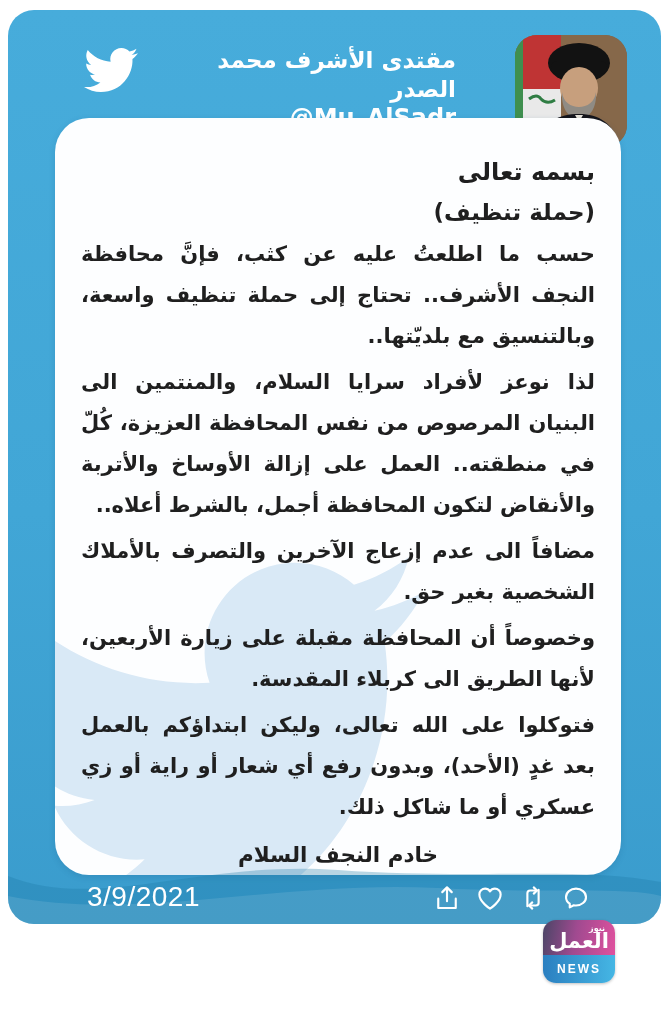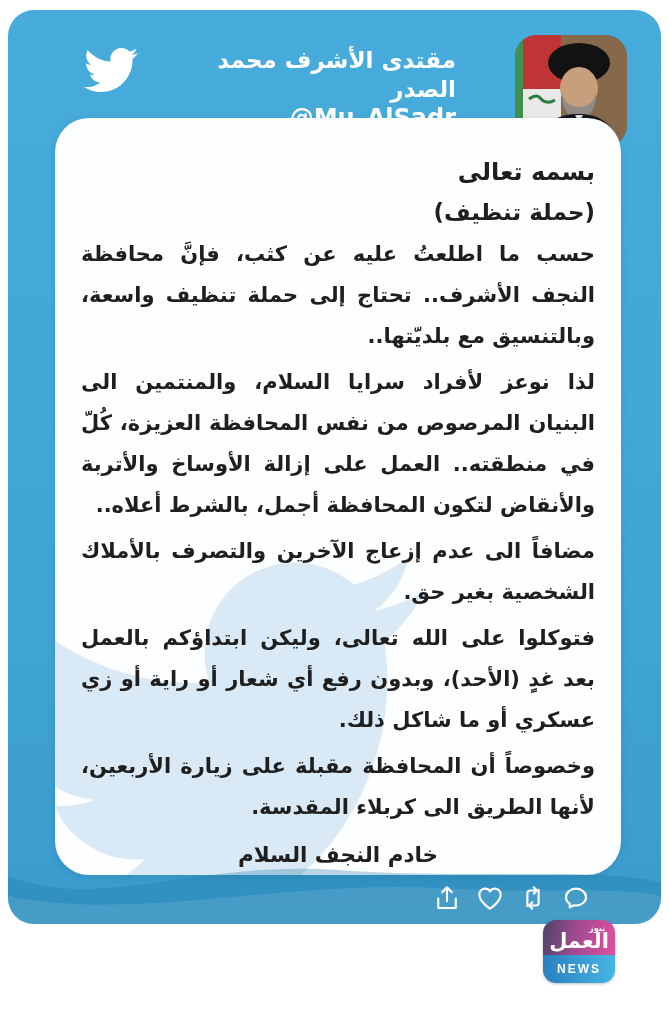--- a/index.html
+++ b/index.html
@@ -115,34 +115,35 @@
       <svg class="watermark-bird" viewBox="0 0 24 24">
         <path fill="#d9e9f6" d="M24 4.557c-.883.392-1.832.656-2.828.775 1.017-.609 1.798-1.574 2.165-2.724-.951.564-2.005.974-3.127 1.195-.897-.957-2.178-1.555-3.594-1.555-3.179 0-5.515 2.966-4.797 6.045-4.091-.205-7.719-2.165-10.148-5.144-1.29 2.213-.669 5.108 1.523 6.574-.806-.026-1.566-.247-2.229-.616-.054 2.281 1.581 4.415 3.949 4.89-.693.188-1.452.232-2.224.084.626 1.956 2.444 3.379 4.6 3.419-2.07 1.623-4.678 2.348-7.29 2.04 2.179 1.397 4.768 2.212 7.548 2.212 9.142 0 14.307-7.721 13.995-14.646.962-.695 1.797-1.562 2.457-2.549z"></path>
       </svg>
 
       <div class="tweet-body" lang="ar">
         <div class="basmala">بسمه تعالى</div>
         <div class="campaign">(حملة تنظيف)</div>
         <p class="body-par">حسب ما اطلعتُ عليه عن كثب، فإنَّ محافظة النجف الأشرف.. تحتاج إلى حملة تنظيف واسعة، وبالتنسيق مع بلديّتها..</p>
         <p class="body-par">لذا نوعز لأفراد سرايا السلام، والمنتمين الى البنيان المرصوص من نفس المحافظة العزيزة، كُلّ في منطقته.. العمل على إزالة الأوساخ والأتربة والأنقاض لتكون المحافظة أجمل، بالشرط أعلاه..</p>
         <p class="body-par">مضافاً الى عدم إزعاج الآخرين والتصرف بالأملاك الشخصية بغير حق.</p>
+        <p class="body-par">وخصوصاً أن المحافظة مقبلة على زيارة الأربعين، لأنها الطريق الى كربلاء المقدسة.</p>
         <p class="body-par">فتوكلوا على الله تعالى، وليكن ابتداؤكم بالعمل بعد غدٍ (الأحد)، وبدون رفع أي شعار أو راية أو زي عسكري أو ما شاكل ذلك.</p>
-        <p class="body-par">وخصوصاً أن المحافظة مقبلة على زيارة الأربعين، لأنها الطريق الى كربلاء المقدسة.</p>
         <div class="signature">
           <div>خادم النجف السلام</div>
           <div>مقتدى الصدر</div>
         </div>
       </div>
     </div>
 
     <svg class="footer-swoosh" viewBox="0 0 653 74">
       <path d="M0 26 C 90 62 190 10 330 20 C 470 30 570 16 653 32 L653 74 L0 74 Z" fill="rgba(28,118,163,0.30)"></path>
       <path d="M0 46 C 130 72 270 30 430 38 C 545 44 615 36 653 46 L653 74 L0 74 Z" fill="rgba(255,255,255,0.10)"></path>
     </svg>
 
+    <div class="tweet-date">3/9/2021</div>
 
     <div class="actions">
       <svg viewBox="0 0 24 24" fill="none" stroke="#ffffff" stroke-width="1.7" stroke-linecap="round" stroke-linejoin="round">
         <path d="M12 14.5V4"></path>
           <path d="M8.2 7.3 12 3.5l3.8 3.8"></path>
           <path d="M5 12.5v7.5h14v-7.5"></path>
       </svg>
       <svg viewBox="0 0 24 24" fill="none" stroke="#ffffff" stroke-width="1.7" stroke-linecap="round" stroke-linejoin="round">
         <path d="M12 20.5C12 20.5 3.5 15.2 3.5 9.2 3.5 6.6 5.6 4.5 8.1 4.5c1.6 0 3.1.9 3.9 2.2.8-1.3 2.3-2.2 3.9-2.2 2.5 0 4.6 2.1 4.6 4.7 0 6-8.5 11.3-8.5 11.3z"></path>
       </svg>

